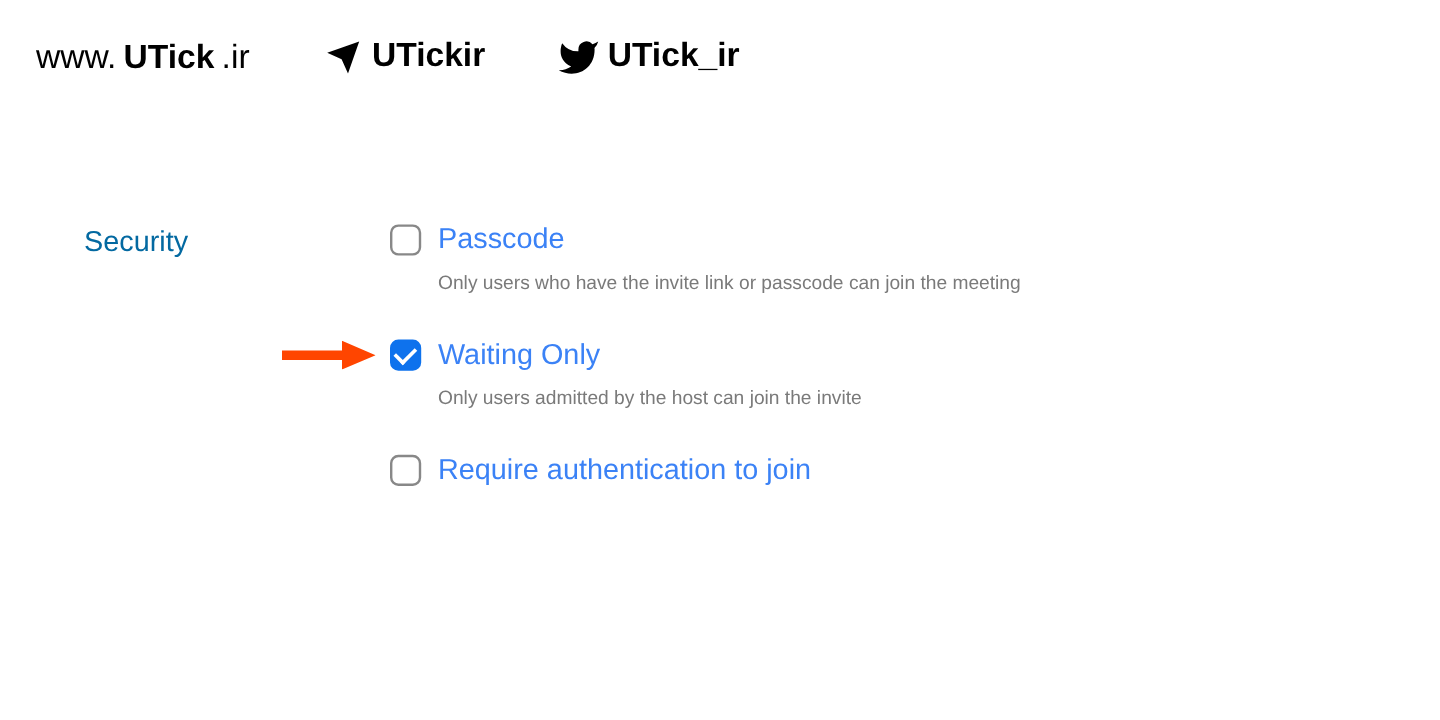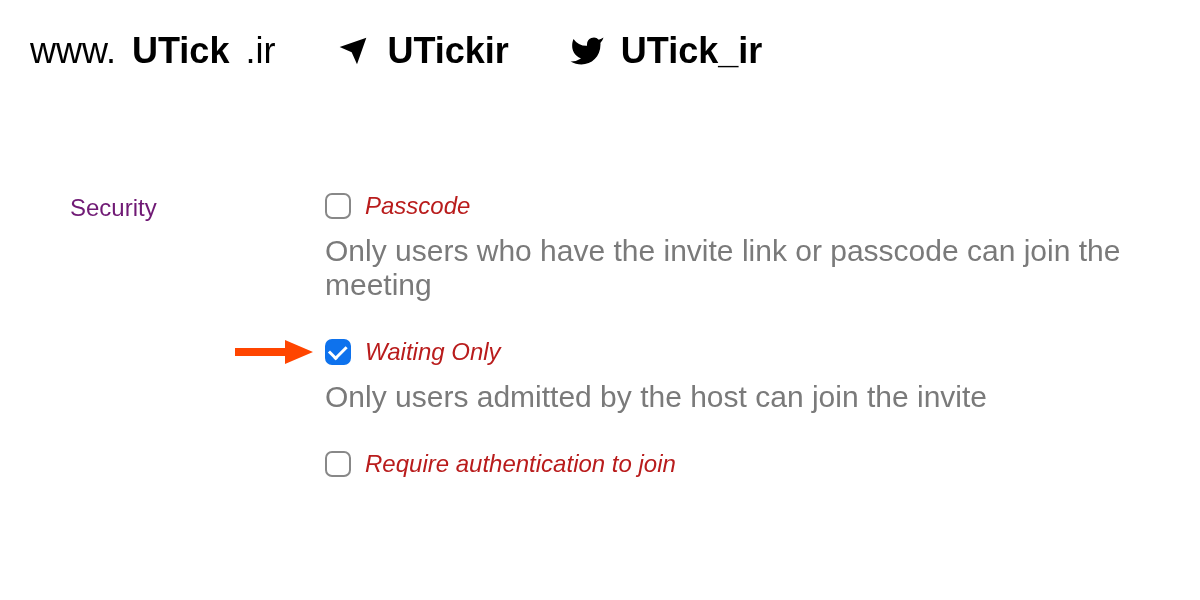--- a/index.html
+++ b/index.html
@@ -15,44 +15,43 @@
       position: relative;
     }
     .header {
       display: flex;
       align-items: center;
       gap: 60px;
       padding: 30px 30px 0 30px;
     }
     .header-item {
       display: flex;
-      align-items: center;
-      gap: 16px;
-      font-size: 36px;
+      gap: 6px;
+      font-size: 28px;
       font-weight: 400;
       color: #000;
     }
     .header-item .bold {
       font-weight: 700;
     }
     .twitter-icon, .telegram-icon {
       width: 36px;
       height: 36px;
       display: inline-flex;
       align-items: center;
       justify-content: center;
     }
     .settings-section {
       display: flex;
       padding: 120px 0 0 70px;
     }
     .section-label {
       width: 255px;
       font-size: 24px;
-      color: #701a75;
+      color: #0369a1;
       padding-top: 2px;
     }
     .options {
       flex: 1;
     }
     .option-row {
       position: relative;
       margin-bottom: 36px;
     }
     .option-row:last-child {
@@ -82,27 +81,27 @@
     .checkbox.checked::after {
       content: "";
       width: 14px;
       height: 8px;
       border-left: 3px solid #fff;
       border-bottom: 3px solid #fff;
       transform: rotate(-45deg) translate(1px, -2px);
     }
     .option-label {
       font-size: 24px;
-      color: #b91c1c;
-      font-style: italic;
+      color: #3b82f6;
     }
     .option-desc {
-      font-size: 30px;
+      font-size: 16px;
       color: #7a7a7a;
       margin-top: 14px;
+      margin-left: 40px;
     }
     .arrow {
       position: absolute;
       left: -90px;
       top: 2px;
       width: 78px;
       height: 24px;
       color: #ff4500;
     }
   </style>

